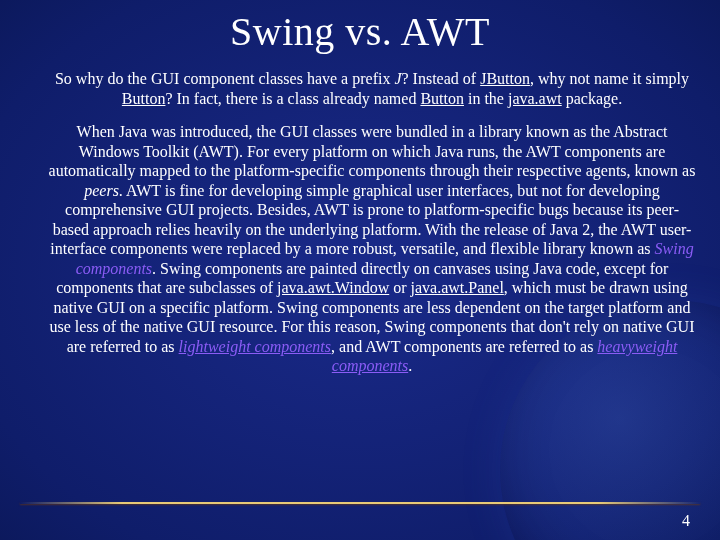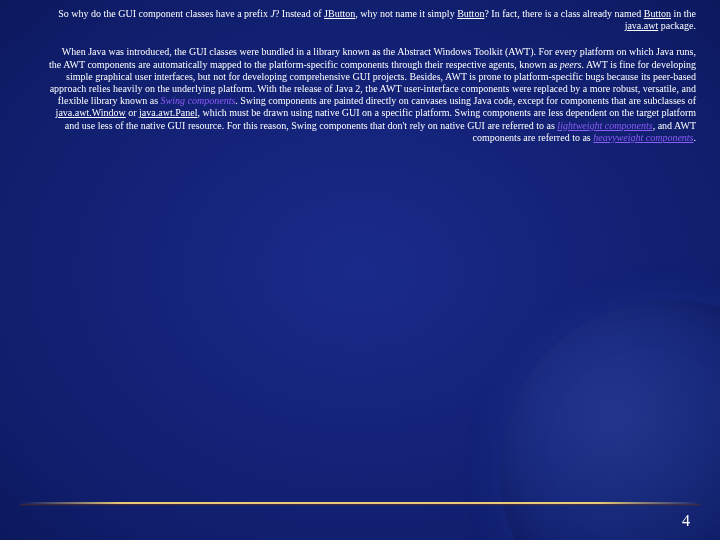--- a/index.html
+++ b/index.html
@@ -38,44 +38,45 @@
     padding: 8px 24px 0 24px;
   }
   h1.title {
     text-align: center;
     font-size: 40px;
     font-weight: 400;
     margin-bottom: 14px;
     letter-spacing: 0.5px;
   }
   p.body {
-    font-size: 10px;
+    font-size: 16px;
     line-height: 1.22;
     margin-bottom: 14px;
-    text-align: right;
+    text-align: center;
     margin-left: 24px;
   }
   .u { text-decoration: underline; }
   .i { font-style: italic; }
   .red { color: #8b5cf6; font-style: italic; }
   .pagenum {
     position: absolute;
     right: 30px;
     bottom: 10px;
     font-size: 16px;
     color: #fff;
   }
 </style>
 </head>
 <body>
 
 <div class="globe"></div>
 
 <div class="slide">
 
+  <h1 class="title">Swing vs. AWT</h1>
 
   <p class="body">
     <span>So why do the GUI component classes have a prefix </span><span class="i">J</span><span>? Instead of </span><span class="u">JButton</span><span>, why not name it simply </span><span class="u">Button</span><span>? In fact, there is a class already named </span><span class="u">Button</span><span> in the </span><span class="u">java.awt</span><span> package.</span>
   </p>
 
   <p class="body">
     <span>When Java was introduced, the GUI classes were bundled in a library known as the Abstract Windows Toolkit (AWT). For every platform on which Java runs, the AWT components are automatically mapped to the platform-specific components through their respective agents, known as </span><span class="i">peers</span><span>.  AWT is fine for developing simple graphical user interfaces, but not for developing comprehensive GUI projects. Besides, AWT is prone to platform-specific bugs because its peer-based approach relies heavily on the underlying platform. With the release of Java 2, the AWT user-interface components were replaced by a more robust, versatile, and flexible library known as </span><span class="red">Swing components</span><span>. Swing components are painted directly on canvases using Java code, except for components that are subclasses of </span><span class="u">java.awt.Window</span><span> or </span><span class="u">java.awt.Panel</span><span>, which must be drawn using native GUI on a specific platform. Swing components are less dependent on the target platform and use less of the native GUI resource. For this reason, Swing components that don't rely on native GUI are referred to as </span><span class="red u">lightweight components</span><span>, and AWT components are referred to as </span><span class="red u">heavyweight components</span><span>.</span>
   </p>
 
   <div class="hr-line"></div>

